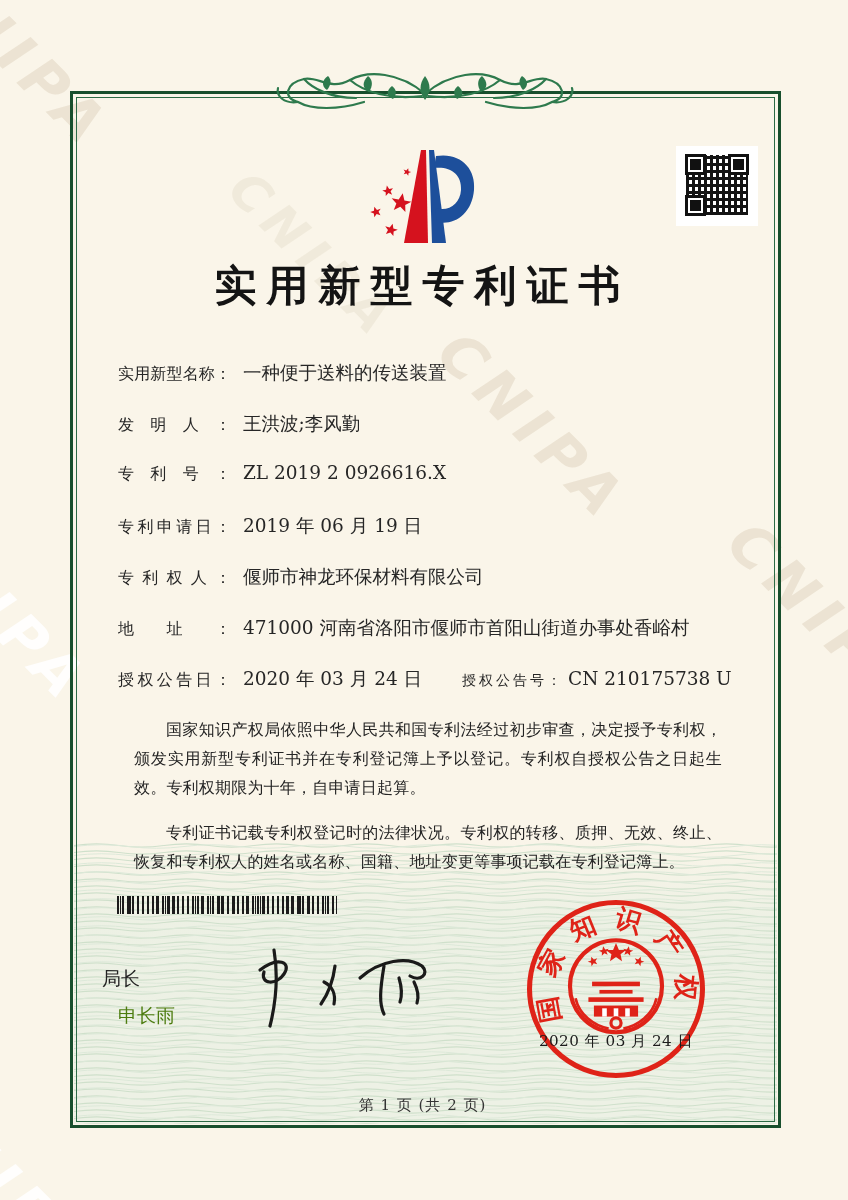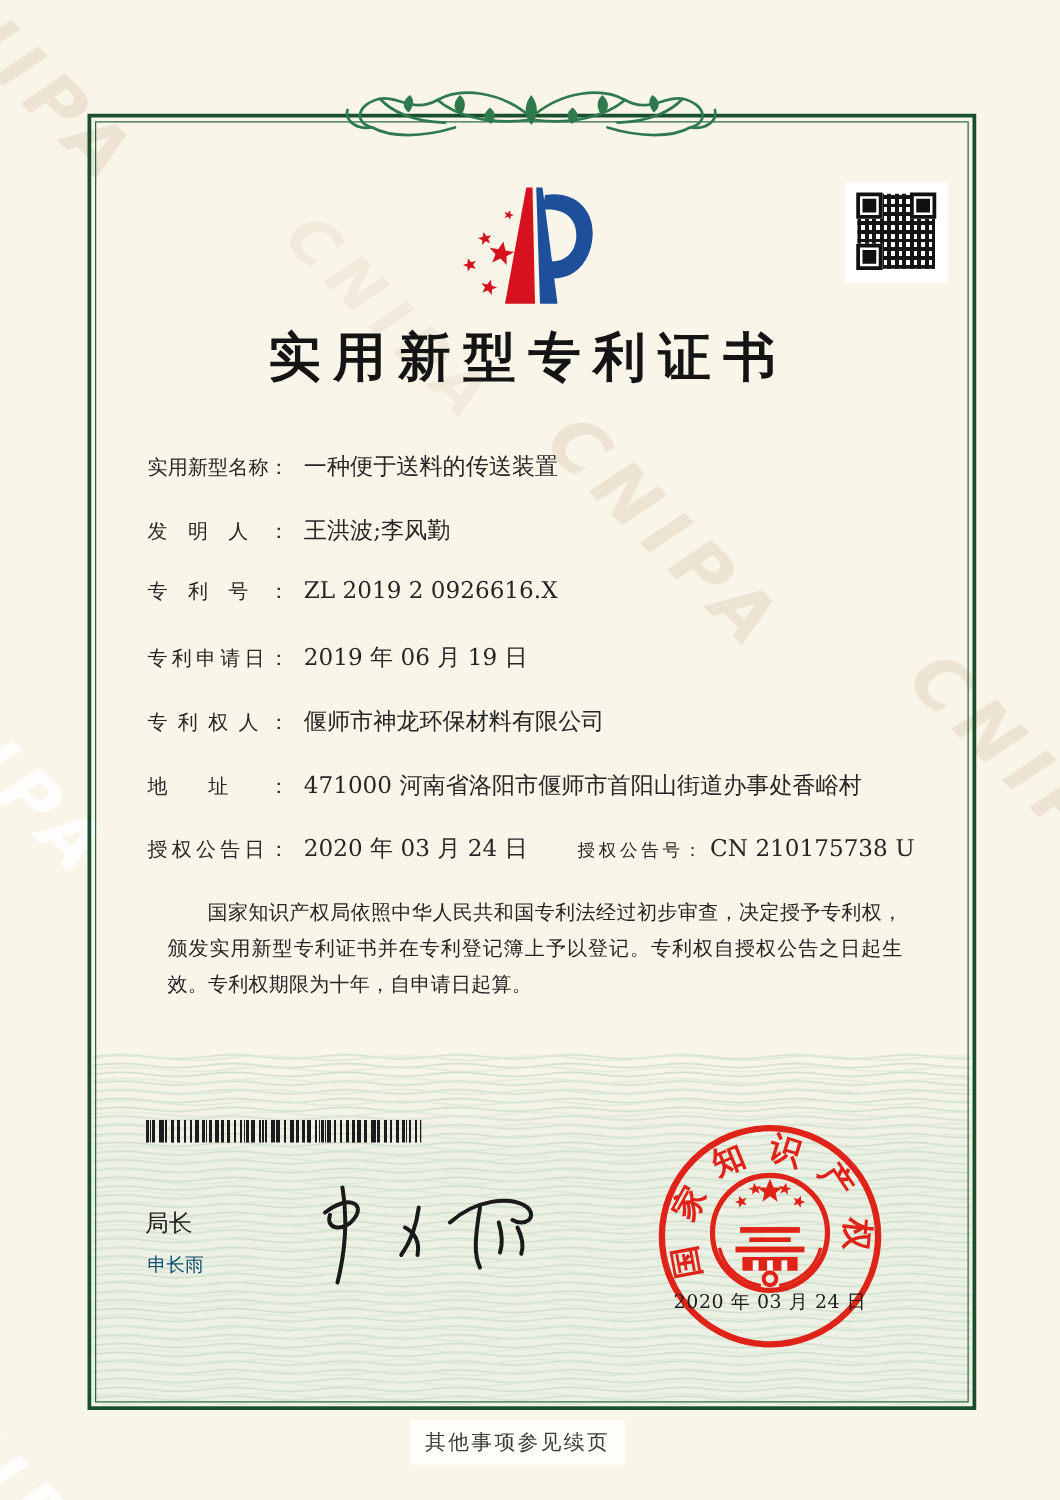--- a/index.html
+++ b/index.html
@@ -57,22 +57,22 @@
   .paras p{margin:16px;text-indent:2em;}
 
   
   .barcode{position:absolute;left:117px;top:896px;width:220px;height:18px;z-index:3;
      background:
        repeating-linear-gradient(90deg,#1b1b1b 0 2px,transparent 2px 5px),
        repeating-linear-gradient(90deg,transparent 0 3px,#1b1b1b 3px 4px,transparent 4px 9px),
        repeating-linear-gradient(90deg,#1b1b1b 0 1px,transparent 1px 13px);}
 
   
-  .sig-role{position:absolute;left:116px;top:966px;font-size:19px;z-index:3;color:#222;}
-  .sig-name{position:absolute;left:118px;top:1003px;font-size:15px;z-index:3;color:#0c4a6e;}
+  .sig-role{position:absolute;left:102px;top:966px;font-size:19px;z-index:3;color:#222;}
+  .sig-name{position:absolute;left:118px;top:1003px;font-size:19px;z-index:3;color:#4d7c0f;}
   .sig-svg{position:absolute;left:238px;top:944px;width:205px;height:90px;z-index:3;}
 
   
   .seal{position:absolute;left:524px;top:897px;width:184px;height:184px;z-index:4;}
 
   
   .page-info{position:absolute;left:70px;top:1096px;width:705px;text-align:center;
              font-size:15px;letter-spacing:1px;color:#333;z-index:3;}
   .cont-note{position:absolute;left:328px;top:1136px;background:#fffef8;padding:7px 12px;
              font-size:16.5px;letter-spacing:2px;color:#3a3a3a;z-index:3;}
@@ -212,20 +212,21 @@
           <span>公</span>
           <span>告</span>
           <span>日</span>
           <span>：</span>
         </span><span class="val">2020 年 03 月 24 日</span><span class="lbl2">授权公告号：</span><span class="val" style="margin-left:4px">CN 210175738 U</span>
     </div>
   </div>
 
   <div class="paras">
     <p>国家知识产权局依照中华人民共和国专利法经过初步审查，决定授予专利权，颁发实用新型专利证书并在专利登记簿上予以登记。专利权自授权公告之日起生效。专利权期限为十年，自申请日起算。</p>
+    <p>专利证书记载专利权登记时的法律状况。专利权的转移、质押、无效、终止、恢复和专利权人的姓名或名称、国籍、地址变更等事项记载在专利登记簿上。</p>
   </div>
 
   <div class="barcode"></div>
 
   <div class="sig-role">局长</div>
   <div class="sig-name">申长雨</div>
   <svg class="sig-svg" viewBox="0 0 205 90">
     <g fill="none" stroke="#1a1a1a" stroke-width="3.2" stroke-linecap="round">
       <path d="M22 26 C 40 12, 54 18, 46 30 C 38 42, 22 40, 26 28"></path>
       <path d="M36 6 C 40 30, 38 58, 32 82"></path>
@@ -260,15 +261,15 @@
         <rect x="97.5" y="121" width="5" height="9" fill="#fff"></rect>
         <rect x="110" y="121" width="5" height="9" fill="#fff"></rect>
       </g>
       <circle cx="100" cy="137" r="5.5" fill="none" stroke="#df2318" stroke-width="3.5"></circle>
       <path d="M56 110 C 60 128, 76 140, 92 143" fill="none" stroke="#df2318" stroke-width="3"></path>
       <path d="M144 110 C 140 128, 124 140, 108 143" fill="none" stroke="#df2318" stroke-width="3"></path>
     </g>
     <text x="100" y="162" text-anchor="middle" font-size="16.5" fill="#1c1c1c" letter-spacing="0.5" font-family="DejaVu Serif, Liberation Serif, serif">2020 年 03 月 24 日</text>
   </svg>
 
-  <div class="cont-note">其他事项参见续页</div>
+  <div class="page-info">第 1 页 (共 2 页)</div>
 
 </div>
 
 </body></html>

